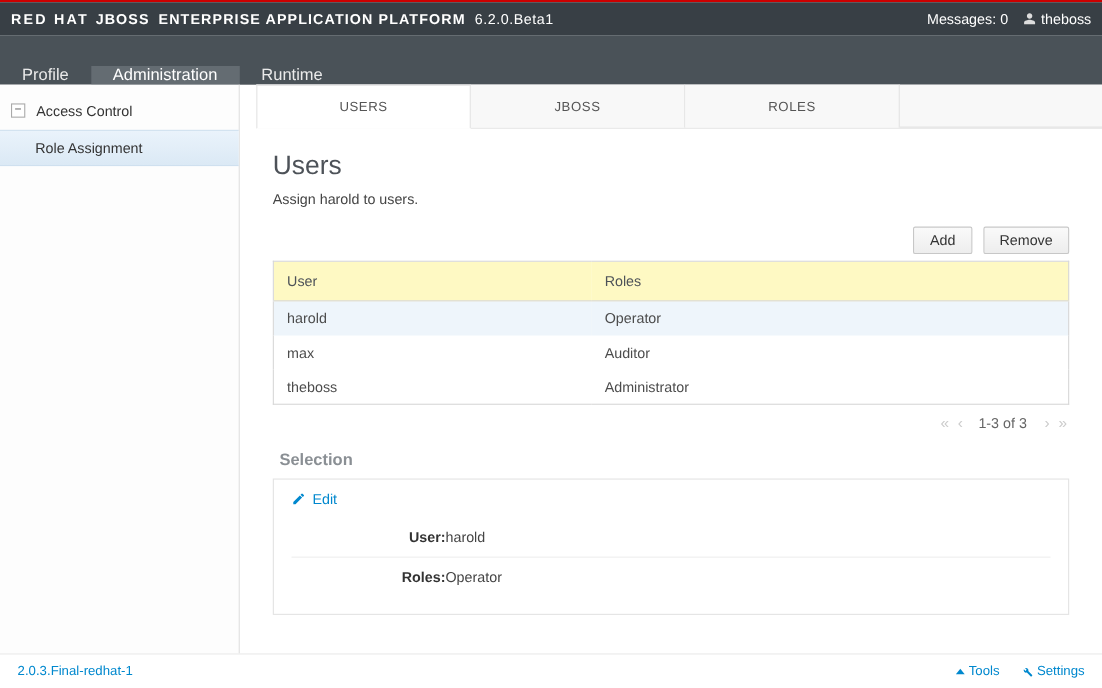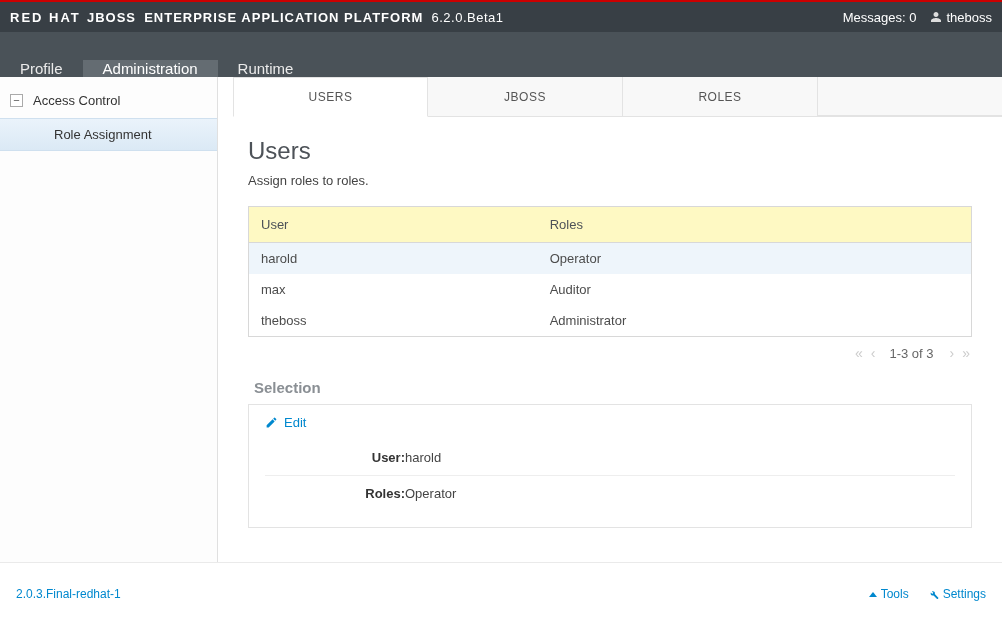--- a/index.html
+++ b/index.html
@@ -70,21 +70,21 @@
     cursor: pointer;
   }
   .tree-toggle {
     width: 13px; height: 13px;
     border: 1px solid #aaa;
     display: flex; align-items: center; justify-content: center;
     font-size: 11px; line-height: 1; color: #555;
     background: #fff;
   }
   .tree-child {
-    padding: 8px 10px 8px 54px;
+    padding: 8px 10px 8px 32px;
     background: linear-gradient(#eaf3fb, #dbe9f5);
     border-top: 1px solid #cfe0ef;
     border-bottom: 1px solid #cfe0ef;
     color: #333;
     cursor: pointer;
     margin: 4px 0 0 0;
   }
   
   .content {
     flex: 1;
@@ -173,21 +173,21 @@
   .edit-icon { width: 13px; height: 13px; fill: #0088ce; }
   .sel-row { display: flex; padding: 10px 0; border-bottom: 1px solid #eee; }
   .sel-row:last-child { border-bottom: none; }
   .sel-key { width: 140px; font-weight: 600; color: #333; text-align: right; }
   .sel-val { color: #444; }
   
   .footer {
     border-top: 1px solid #eaeaea;
     display: flex;
     align-items: center;
-    padding: 24px 16px;
+    padding: 8px 16px;
     font-size: 12px;
   }
   .footer-left { color: #0088ce; cursor: pointer; }
   .footer-right { margin-left: auto; display: flex; gap: 18px; }
   .footer-link { color: #0088ce; display: inline-flex; align-items: center; gap: 4px; cursor: pointer; }
   .caret-up { width: 0; height: 0; border-left: 4px solid transparent; border-right: 4px solid transparent; border-bottom: 5px solid #0088ce; }
   .wrench { width: 12px; height: 12px; fill: #0088ce; }
 </style>
 </head>
 <body>
@@ -235,22 +235,26 @@
   <div class="content">
     <div class="content-tabs">
       <div class="content-tab active">USERS</div>
       <div class="content-tab">JBOSS</div>
       <div class="content-tab">ROLES</div>
       <div class="content-tabs-filler"></div>
     </div>
 
     <div class="content-inner">
       <h1 class="page-title">Users</h1>
-      <p class="page-desc">Assign roles to roles.</p>
-
+      <p class="page-desc">Assign harold to users.</p>
+
+      <div class="toolbar">
+        <button class="btn">Add</button>
+        <button class="btn">Remove</button>
+      </div>
 
       <table class="data">
         <thead>
           <tr>
             <th style="width:40%">User</th>
             <th>Roles</th>
           </tr>
         </thead>
         <tbody>
           <tr class="selected">

